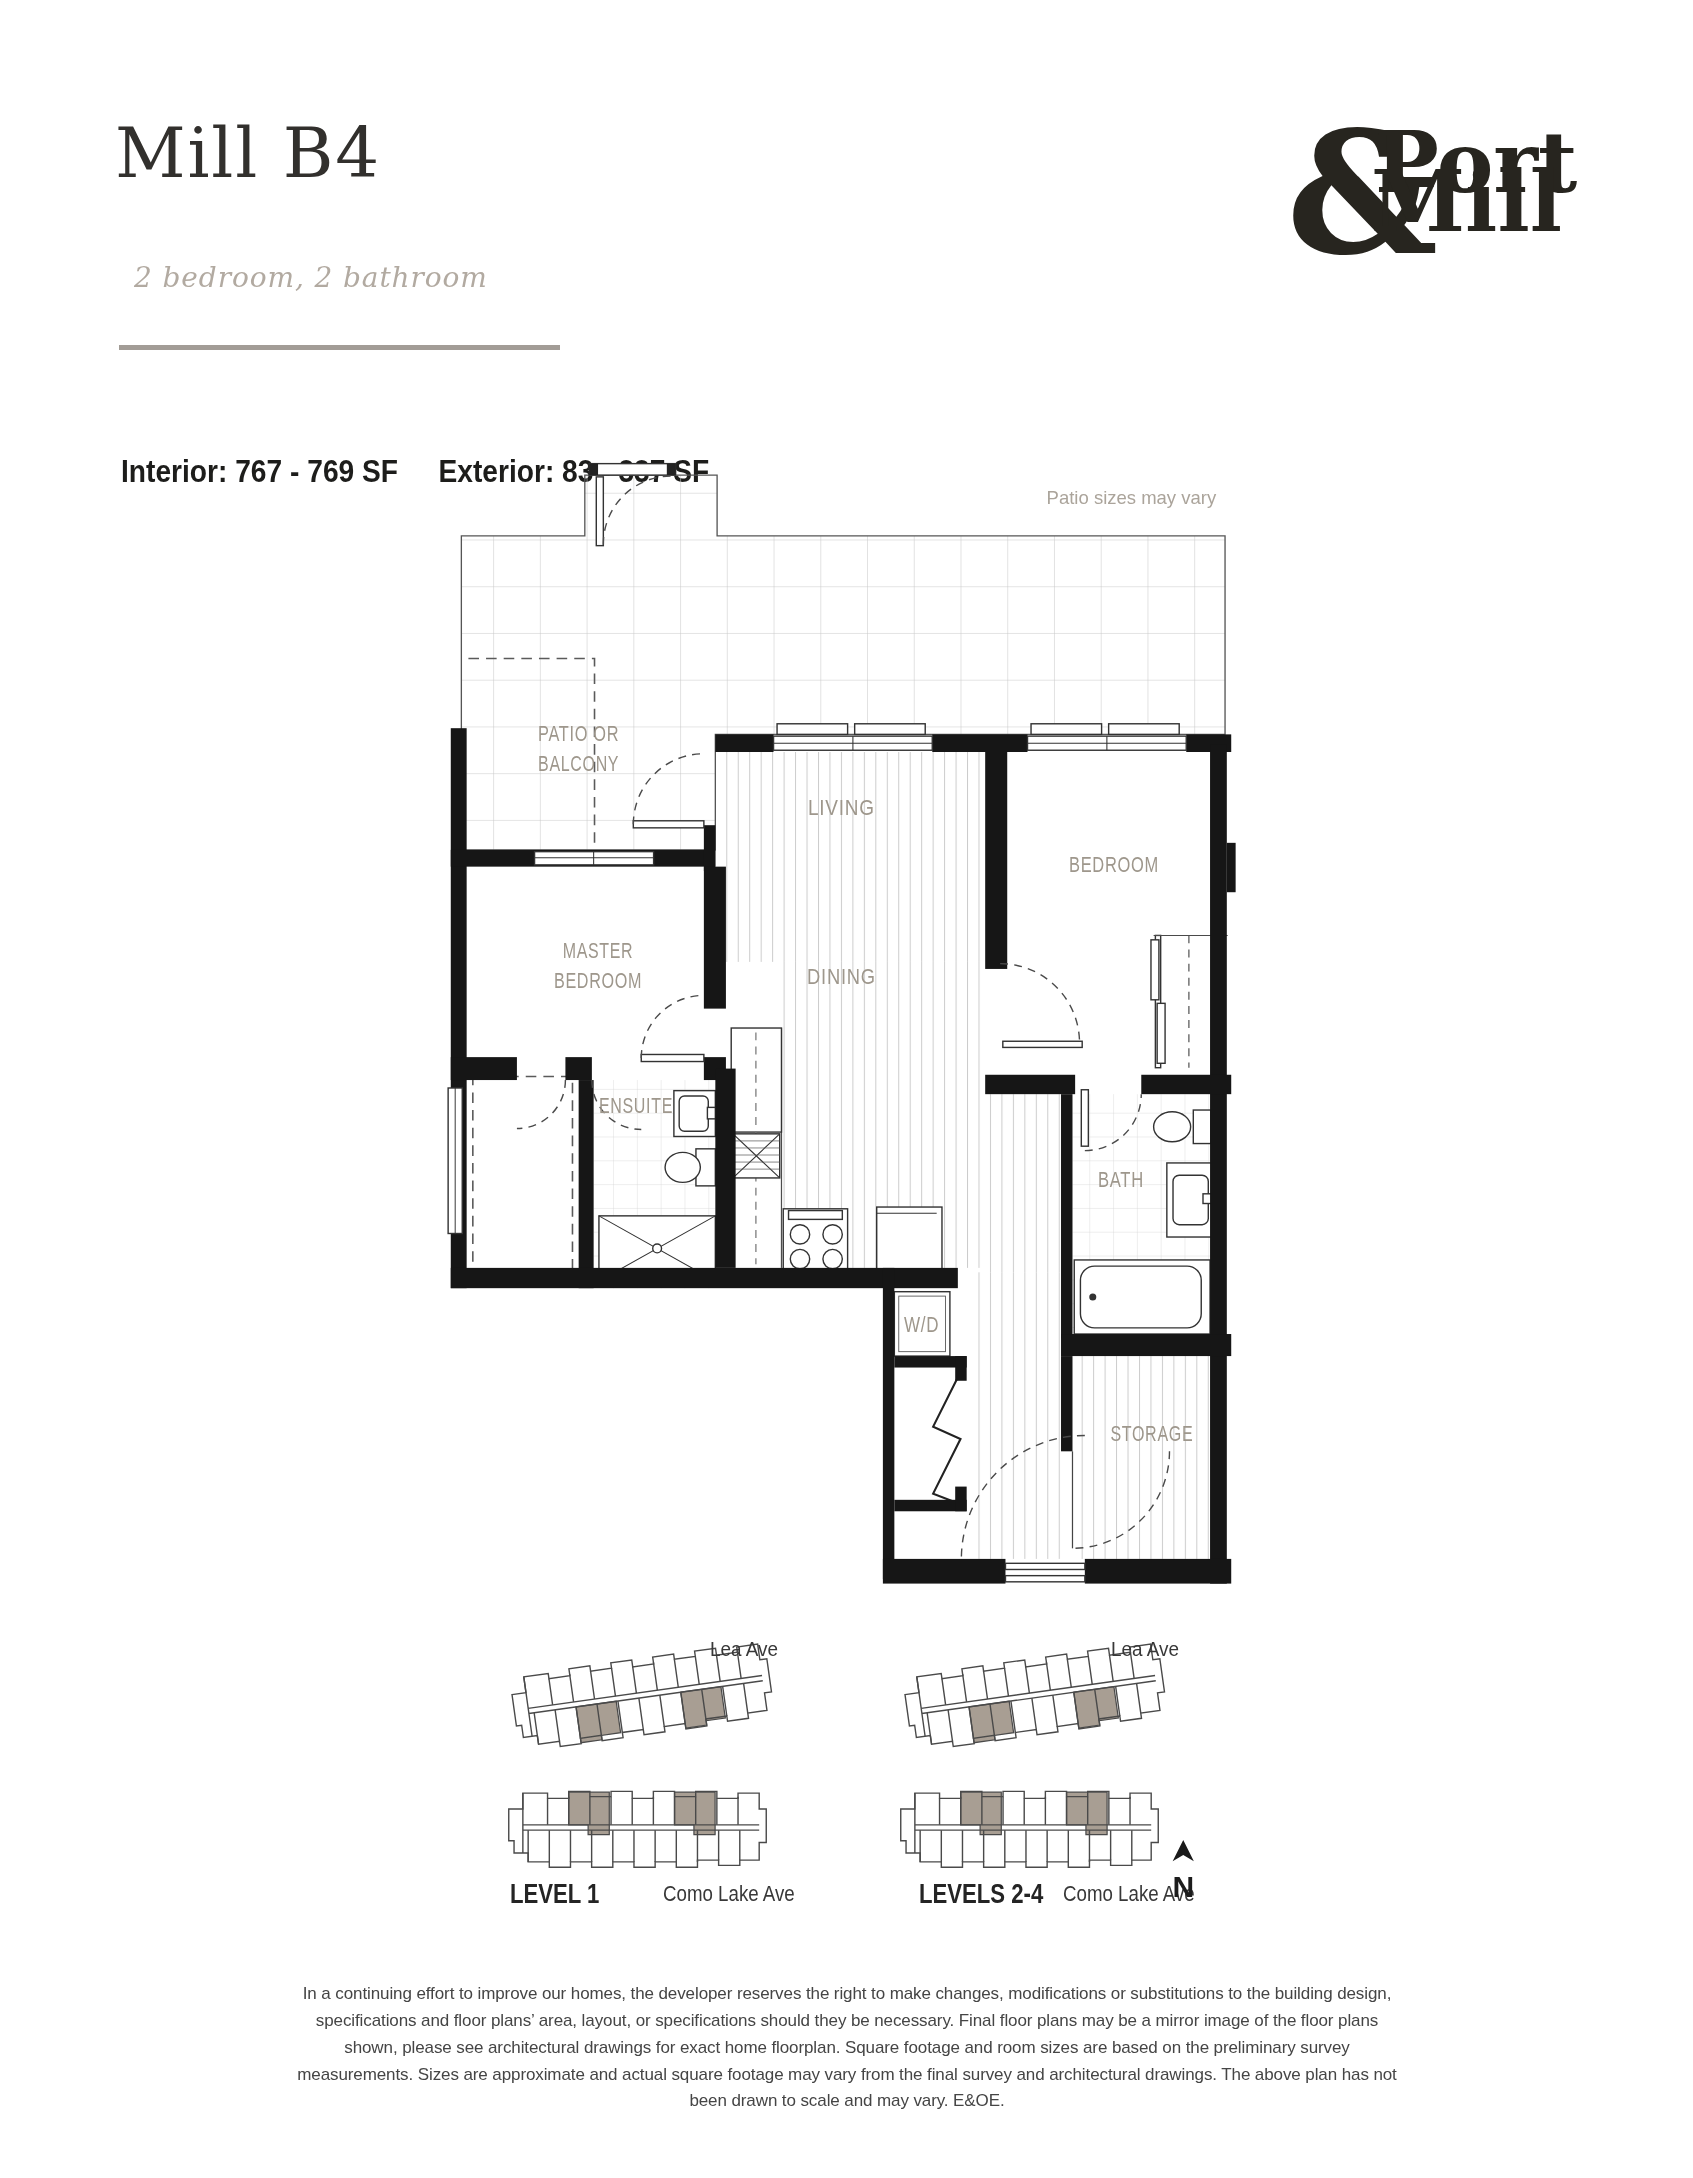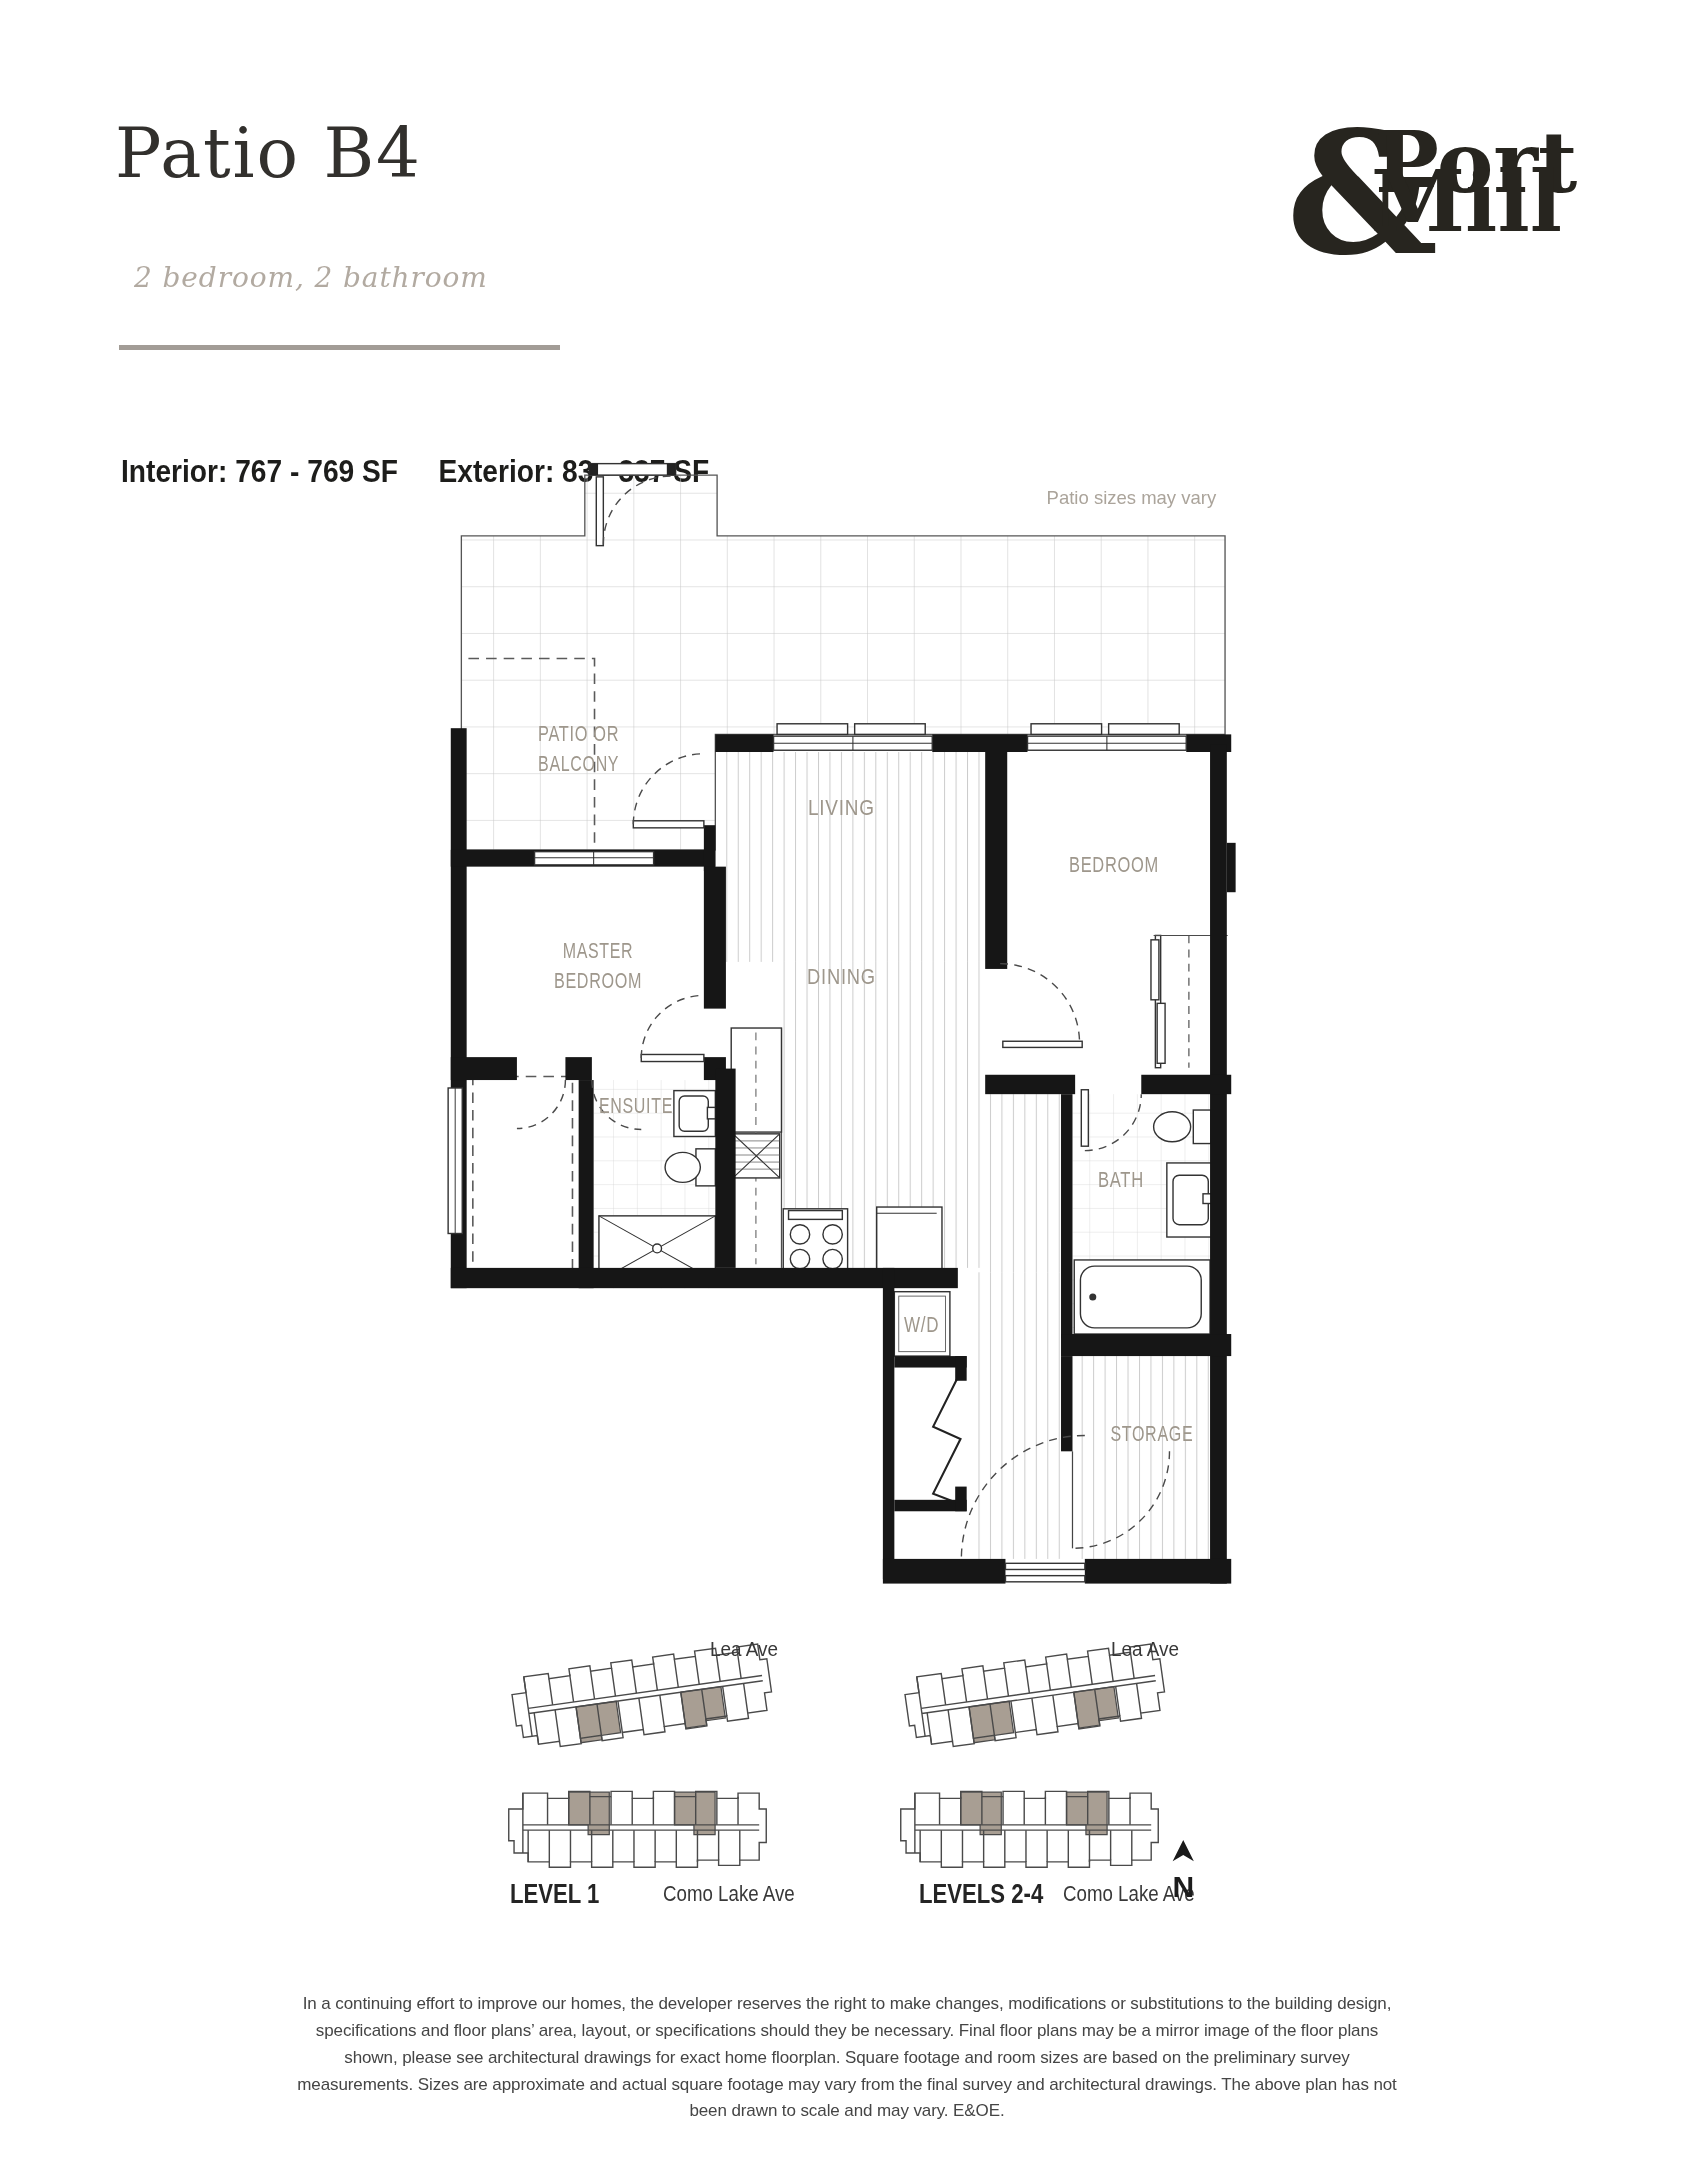--- a/index.html
+++ b/index.html
@@ -21,39 +21,39 @@
   .logo .amp{position:absolute;left:-3.5px;top:25px;font-size:168px;line-height:1;}
   .logo .w1{position:absolute;left:85px;top:-12.4px;font-size:85px;line-height:1;letter-spacing:0px;margin-top:47px;}
   .logo .w2{position:absolute;left:81px;top:74px;font-size:85px;line-height:1;}
   
   .kp-label{color:#383838;transform-origin:left;white-space:nowrap;}
   .lea{font-size:21px;font-weight:500;transform:scaleX(.9);}
   .lvl{font-size:27px;font-weight:700;transform:scaleX(.82);color:#242424;}
   .como{font-size:22px;font-weight:500;transform:scaleX(.85);}
   .north-n{font-size:32px;font-weight:700;color:#1c1c1c;}
   
-  .disclaimer{left:0;right:0;top:1981px;margin:10px auto;width:1116px;text-align:center;
+  .disclaimer{left:0;right:0;top:1981px;margin:0 auto;width:1116px;text-align:center;
       font-size:17px;line-height:1.58;color:#454545;letter-spacing:-0.1px;}
   
   svg{display:block;}
   .wall{fill:#161616;stroke:none;}
   .thin{fill:none;stroke:#4c4c4c;stroke-width:1.4;}
   .fix{fill:#ffffff;stroke:#333333;stroke-width:1.6;}
   .arc{fill:none;stroke:#4a4a4a;stroke-width:1.6;stroke-dasharray:9 7;}
   .dashedge{fill:none;stroke:#5a5a5a;stroke-width:1.8;stroke-dasharray:12 8;}
   .roomlbl{fill:#9e978c;font-family:"Liberation Sans",sans-serif;font-size:24px;letter-spacing:1px;}
   .note{fill:#aba49b;font-family:"Liberation Sans",sans-serif;font-size:21px;}
   .bldg-line{fill:none;stroke:#4a4a4a;stroke-width:1.6;}
 </style>
 </head>
 <body>
 
 <div class="page">
 
-  <div class="abs title">Patio B4</div>
+  <div class="abs title">Mill B4</div>
   <div class="abs subtitle">2 bedroom, 2 bathroom</div>
   <div class="abs rule"></div>
   <div class="abs specs">
     <span>Interior: 767 - 769 SF</span><span>Exterior: 83 - 337 SF</span>
   </div>
   <div class="abs logo">
     <span class="amp">&amp;</span>
     <span class="w1">Port</span>
     <span class="w2">Mill</span>
   </div>

